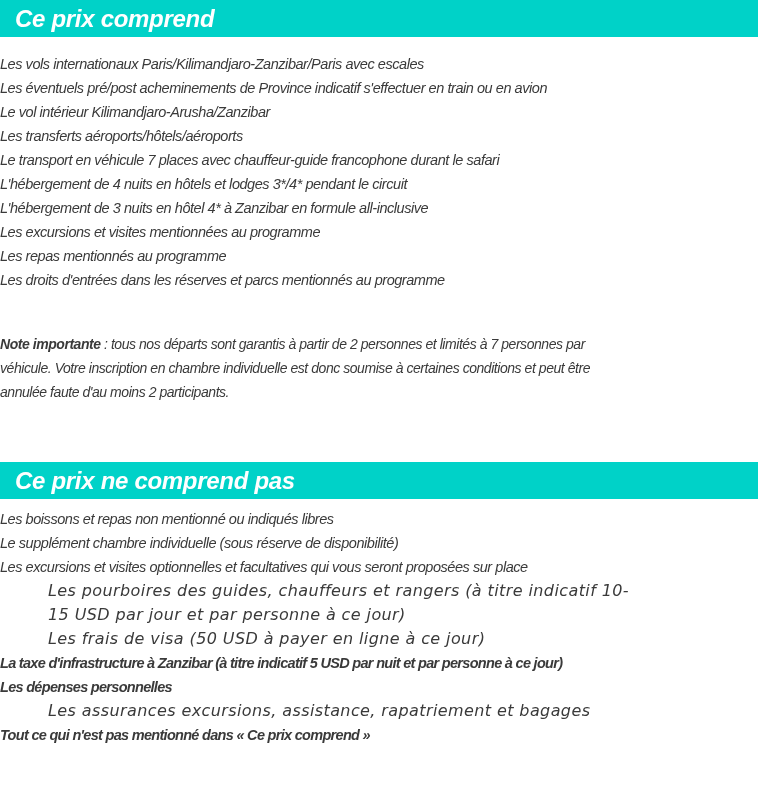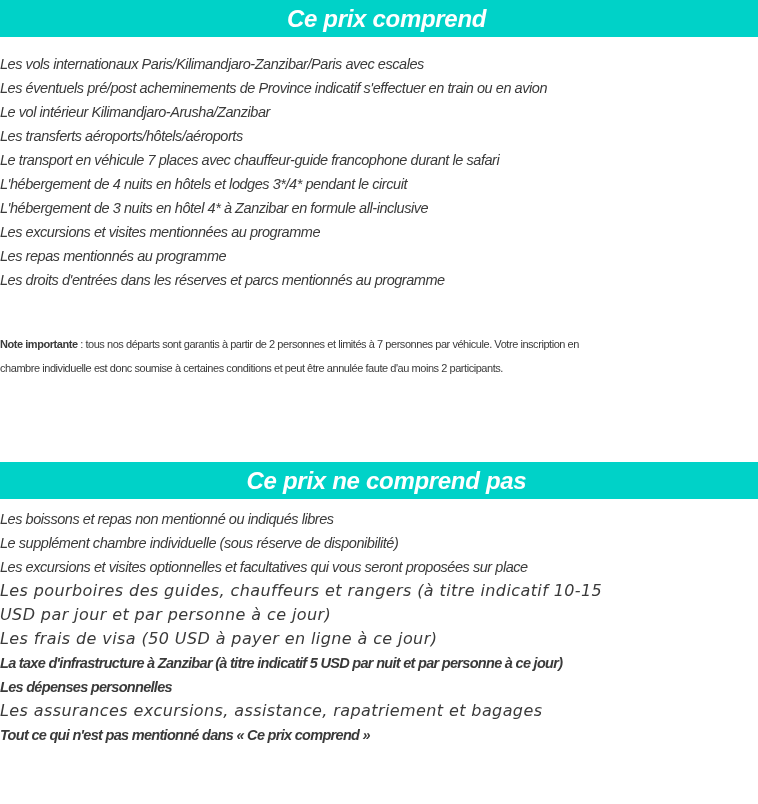--- a/index.html
+++ b/index.html
@@ -1,27 +1,27 @@
 <!DOCTYPE html>
 <html><head>
 <meta charset="utf-8">
 <style>
   html, body { margin:0; padding:0; background:#ffffff; }
   body { width:758px; height:804px; overflow:hidden; position:relative; font-family:"Liberation Sans", sans-serif; color:#3a3a3a; }
   .banner { position:absolute; left:0; width:758px; background:#00d2c8; color:#ffffff; }
-  .banner h2 { margin:0; font-family:"Liberation Sans", sans-serif; font-style:italic; font-weight:bold; font-size:24px; letter-spacing:-0.3px; padding-left:15px; line-height:37px;text-align:center; }
+  .banner h2 { margin:0; font-family:"Liberation Sans", sans-serif; font-style:italic; font-weight:bold; font-size:24px; letter-spacing:-0.3px; padding-left:15px; line-height:37px; }
   .b1 { top:0; height:37px; }
   .b2 { top:462px; height:37px; }
   ul { list-style:none; margin:0; padding:0; position:absolute; left:0; width:638px; }
   li { font-style:italic; font-size:14.5px; line-height:24px; letter-spacing:-0.45px; white-space:nowrap; }
   .list1 { top:52px; }
-  .note { position:absolute; left:0; top:332px; width:604px; font-size:11px; line-height:24px; letter-spacing:-0.45px; }
+  .note { position:absolute; left:0; top:332px; width:604px; font-style:italic; font-size:14px; line-height:24px; letter-spacing:-0.45px; }
   .note b { font-weight:bold; }
   .list2 { top:507px; }
-  .list2 li.big { font-family:"DejaVu Sans", sans-serif; font-size:16px; letter-spacing:0.4px; white-space:normal; line-height:24px; }
+  .list2 li.big { font-family:"DejaVu Sans", sans-serif; font-size:16px; letter-spacing:0.4px; white-space:normal; line-height:24px;padding-left:48px; }
   .list2 li.narrow { letter-spacing:-0.7px;font-weight:bold; }
 </style>
 </head>
 <body>
 
 <div class="banner b1">
   <h2>Ce prix comprend</h2>
 </div>
 
 <ul class="list1">

